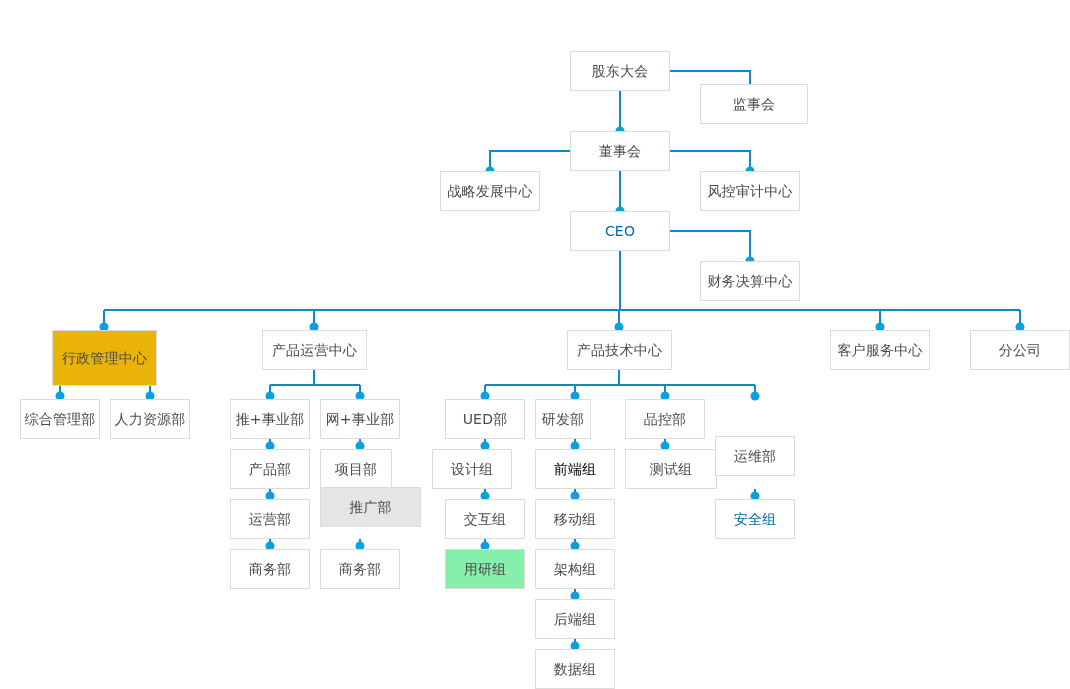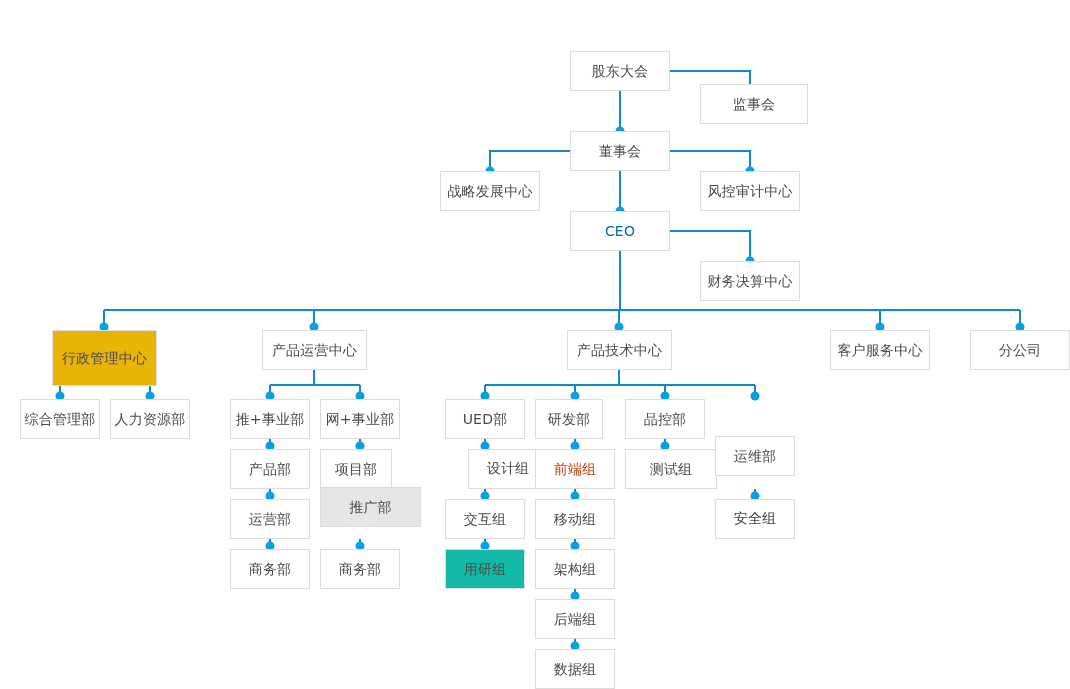--- a/index.html
+++ b/index.html
@@ -189,34 +189,34 @@
     </div>
     <div class="node" style="left: 320px; top: 487px; width: 101px; height: 40px; border-color: rgb(220, 220, 220); background: #e5e5e5;">
       <span class="node-label" style="color: rgb(74, 74, 74);">推广部</span>
     </div>
     <div class="node" style="left: 320px; top: 549px; width: 80px; height: 40px; border-color: rgb(220, 220, 220); background: rgb(255, 255, 255);">
       <span class="node-label" style="color: rgb(74, 74, 74);">商务部</span>
     </div>
     <div class="node" style="left: 445px; top: 399px; width: 80px; height: 40px; border-color: rgb(220, 220, 220); background: rgb(255, 255, 255);">
       <span class="node-label" style="color: rgb(74, 74, 74);">UED部</span>
     </div>
-    <div class="node" style="left: 468px; top: 449px; width: 80px; height: 40px; border-color: rgb(220, 220, 220); background: rgb(255, 255, 255); font-family: Liberation Serif, serif;">
+    <div class="node" style="left: 432px; top: 449px; width: 80px; height: 40px; border-color: rgb(220, 220, 220); background: rgb(255, 255, 255);">
       <span class="node-label" style="color: rgb(74, 74, 74);">设计组</span>
     </div>
     <div class="node" style="left: 445px; top: 499px; width: 80px; height: 40px; border-color: rgb(220, 220, 220); background: rgb(255, 255, 255); justify-content: center;">
       <span class="node-label" style="color: rgb(74, 74, 74);">交互组</span>
     </div>
-    <div class="node" style="left: 445px; top: 549px; width: 80px; height: 40px; border-color: rgb(220, 220, 220); background: #14b8a6;">
+    <div class="node" style="left: 445px; top: 549px; width: 80px; height: 40px; border-color: rgb(220, 220, 220); background: #86efac;">
       <span class="node-label" style="color: rgb(74, 74, 74);">用研组</span>
     </div>
-    <div class="node" style="left: 535px; top: 399px; width: 68px; height: 40px; border-color: rgb(220, 220, 220); background: rgb(255, 255, 255);">
+    <div class="node" style="left: 535px; top: 399px; width: 56px; height: 40px; border-color: rgb(220, 220, 220); background: rgb(255, 255, 255);">
       <span class="node-label" style="color: rgb(74, 74, 74);">研发部</span>
     </div>
     <div class="node" style="left: 535px; top: 449px; width: 80px; height: 40px; border-color: rgb(220, 220, 220); background: rgb(255, 255, 255);">
-      <span class="node-label" style="color: #c2410c;">前端组</span>
+      <span class="node-label" style="color: #000000;">前端组</span>
     </div>
     <div class="node" style="left: 535px; top: 499px; width: 80px; height: 40px; border-color: rgb(220, 220, 220); background: rgb(255, 255, 255);">
       <span class="node-label" style="color: rgb(74, 74, 74);">移动组</span>
     </div>
     <div class="node" style="left: 535px; top: 549px; width: 80px; height: 40px; border-color: rgb(220, 220, 220); background: rgb(255, 255, 255);">
       <span class="node-label" style="color: rgb(74, 74, 74);">架构组</span>
     </div>
     <div class="node" style="left: 535px; top: 599px; width: 80px; height: 40px; border-color: rgb(220, 220, 220); background: rgb(255, 255, 255);">
       <span class="node-label" style="color: rgb(74, 74, 74);">后端组</span>
     </div>
@@ -226,15 +226,15 @@
     <div class="node" style="left: 625px; top: 399px; width: 80px; height: 40px; border-color: rgb(220, 220, 220); background: rgb(255, 255, 255);">
       <span class="node-label" style="color: rgb(74, 74, 74);">品控部</span>
     </div>
     <div class="node" style="left: 625px; top: 449px; width: 92px; height: 40px; border-color: rgb(220, 220, 220); background: rgb(255, 255, 255);">
       <span class="node-label" style="color: rgb(74, 74, 74);">测试组</span>
     </div>
     <div class="node" style="left: 715px; top: 399px; width: 80px; height: 40px; border-color: rgb(220, 220, 220); background: rgb(255, 255, 255); margin-top: 37px;">
       <span class="node-label" style="color: rgb(74, 74, 74);">运维部</span>
     </div>
     <div class="node" style="left: 715px; top: 499px; width: 80px; height: 40px; border-color: rgb(220, 220, 220); background: rgb(255, 255, 255);">
-      <span class="node-label" style="color: #404040; font-family: Liberation Serif, serif;">安全组</span>
+      <span class="node-label" style="color: #0369a1;">安全组</span>
     </div>
   </div>
 
 </body></html>

